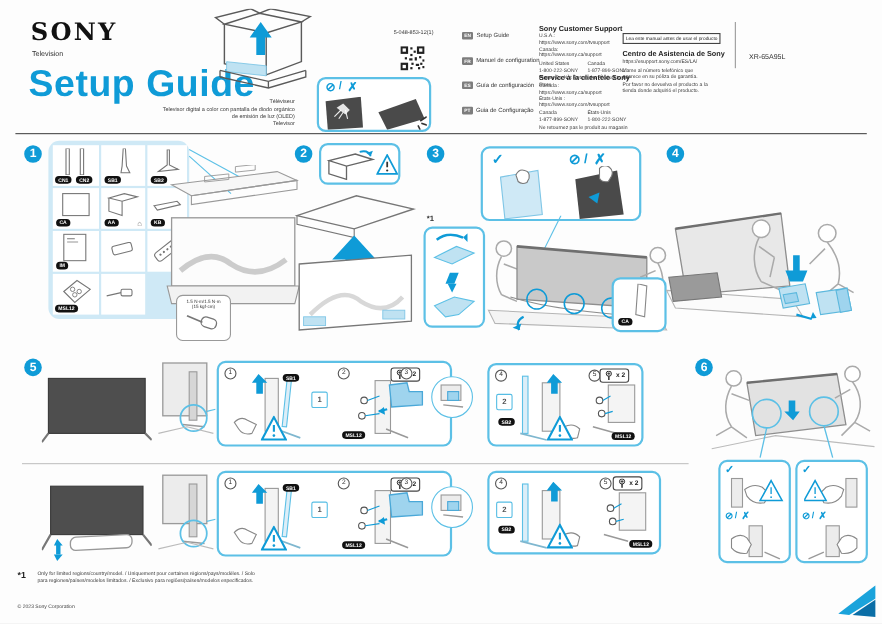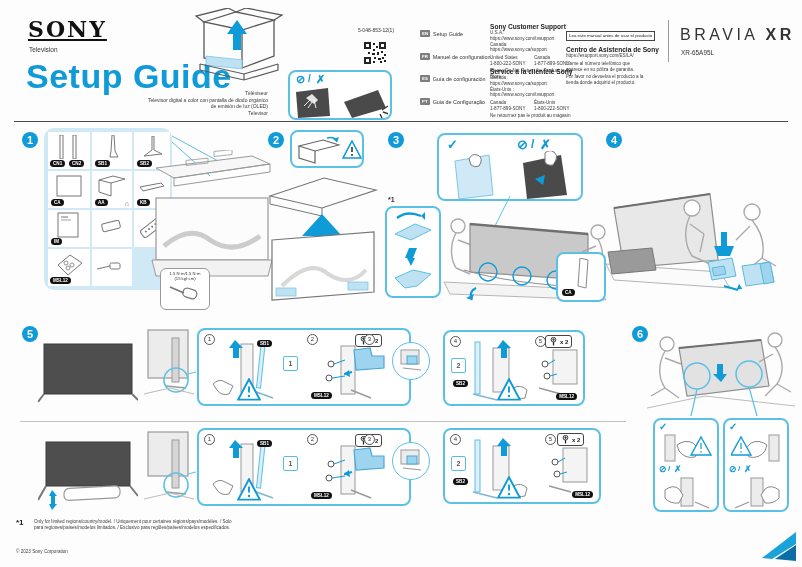--- a/index.html
+++ b/index.html
@@ -1,19 +1,19 @@
 <!DOCTYPE html>
 <html><head>
 <meta charset="utf-8">
 <style>
   html,body{margin:0;padding:0;background:#e8e8e8;font-family:"Liberation Sans",sans-serif;}
   .page{position:relative;width:802px;height:567px;background:#fdfdfd;overflow:hidden;margin:0 auto;
         font-family:"Liberation Sans",sans-serif;color:#2e2e2e;}
   .abs{position:absolute;}
-  .serif{font-family:"DejaVu Serif",serif;text-decoration:underline;}
+  .serif{font-family:"DejaVu Serif",serif;}
   .rule{background:#4a4a4a;height:1px;}
   .rule-light{background:#c2c2c2;height:1px;}
   .vrule{background:#9a9a9a;width:1px;}
   .title{font-size:34px;font-weight:600;color:#0f9bd7;letter-spacing:0.5px;}
   .tiny{font-size:5px;line-height:6.5px;color:#3a3a3a;}
   .tiny2{font-size:4.6px;line-height:5.8px;color:#3a3a3a;}
   .h-small{font-size:6.6px;font-weight:bold;color:#222;}
   .badge{display:inline-block;background:#111;color:#fff;font-size:4.6px;font-weight:bold;
          padding:1px 3px;border-radius:4px;line-height:5px;}
   .lang-badge{display:inline-block;background:#7d7d7d;color:#fff;font-size:4.4px;font-weight:bold;
@@ -168,24 +168,20 @@
   <div class="abs" style="left:566px;top:23px;width:98px;">
     <span class="notice-box">Lea este manual antes de usar el producto</span>
     <div class="h-small" style="margin-top:5px;">Centro de Asistencia de Sony</div>
     <div class="tiny2">https://esupport.sony.com/ES/LA/</div>
     <div class="tiny2" style="margin-top:2px;width:80px;">Llame al número telefónico que aparece en su póliza de garantía.</div>
     <div class="tiny2" style="margin-top:2px;width:80px;">Por favor no devuelva el producto a la tienda donde adquirió el producto.</div>
   </div>
 
   <div class="abs vrule" style="left:668px;top:20px;height:42px;"></div>
 
-  <div class="abs" style="left:680px;top:26px;font-size:16px;letter-spacing:3.5px;color:#333;">
-    <span>BRAVIA</span>
-    <span style="font-weight:bold;">XR</span>
-  </div>
   <div class="abs" style="left:681px;top:49px;font-size:6.4px;color:#333;">XR-65A95L</div>
 
   <div class="abs rule" style="left:14px;top:121px;width:774px;"></div>
 
   <div class="abs step-circle" style="left:22px;top:132px;">1</div>
   <div class="abs panel-blue" style="left:44px;top:128px;width:128px;height:162px;padding:4px;">
     <div class="cellgrid">
       <div class="cell">
         <svg class="abs" style="left:8px;top:3px;" width="26" height="24" viewBox="0 0 26 24">
           <rect x="4" y="0" width="3" height="24" fill="none" stroke="#777" stroke-width="1"></rect>

